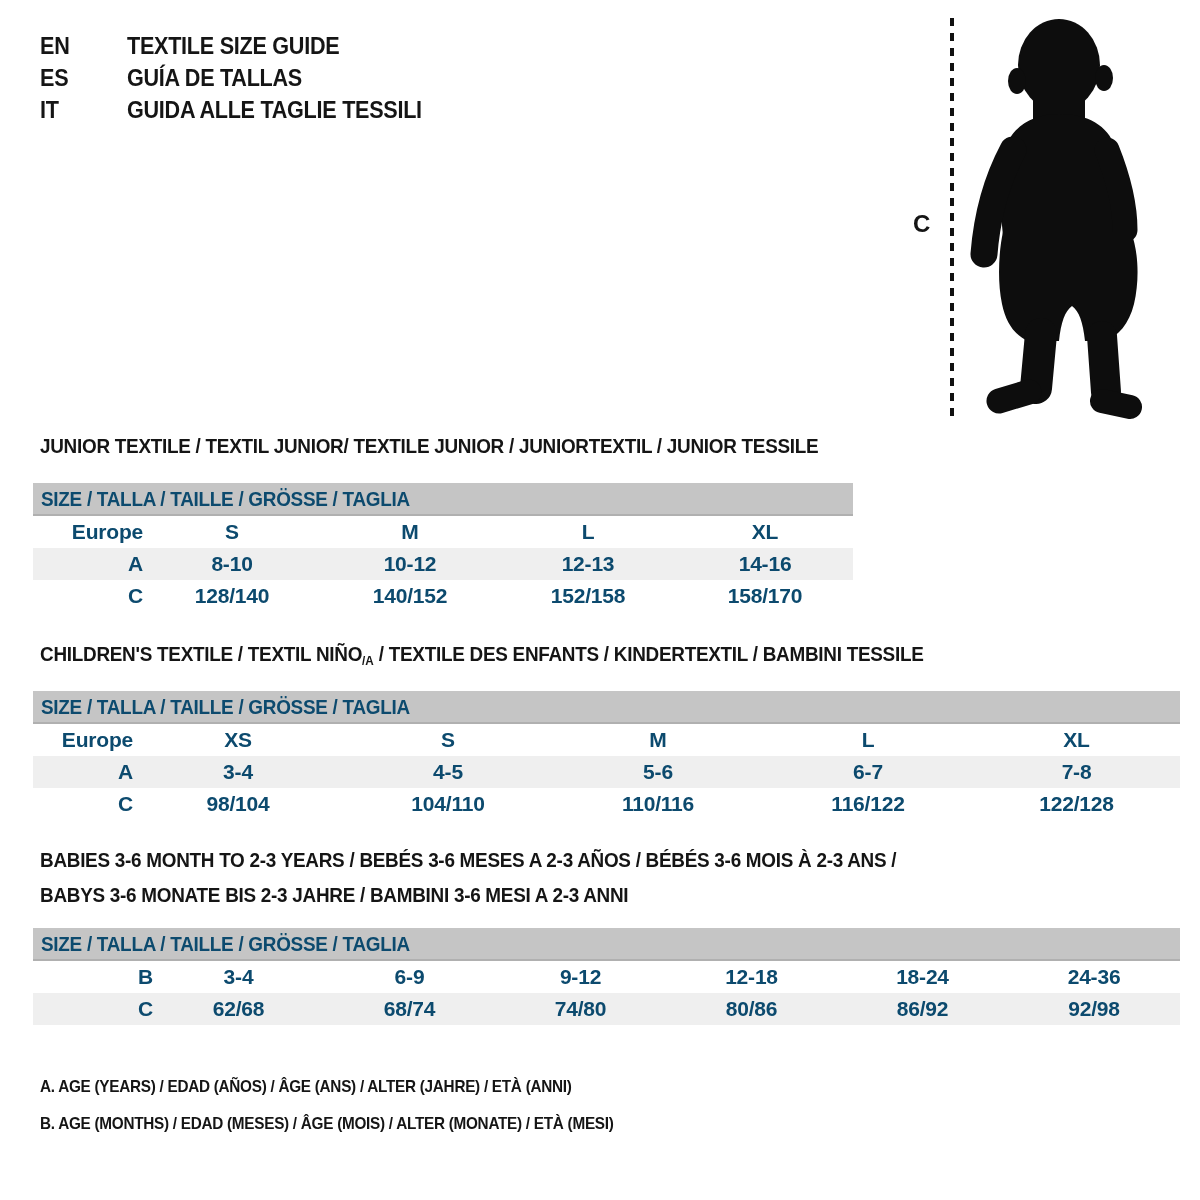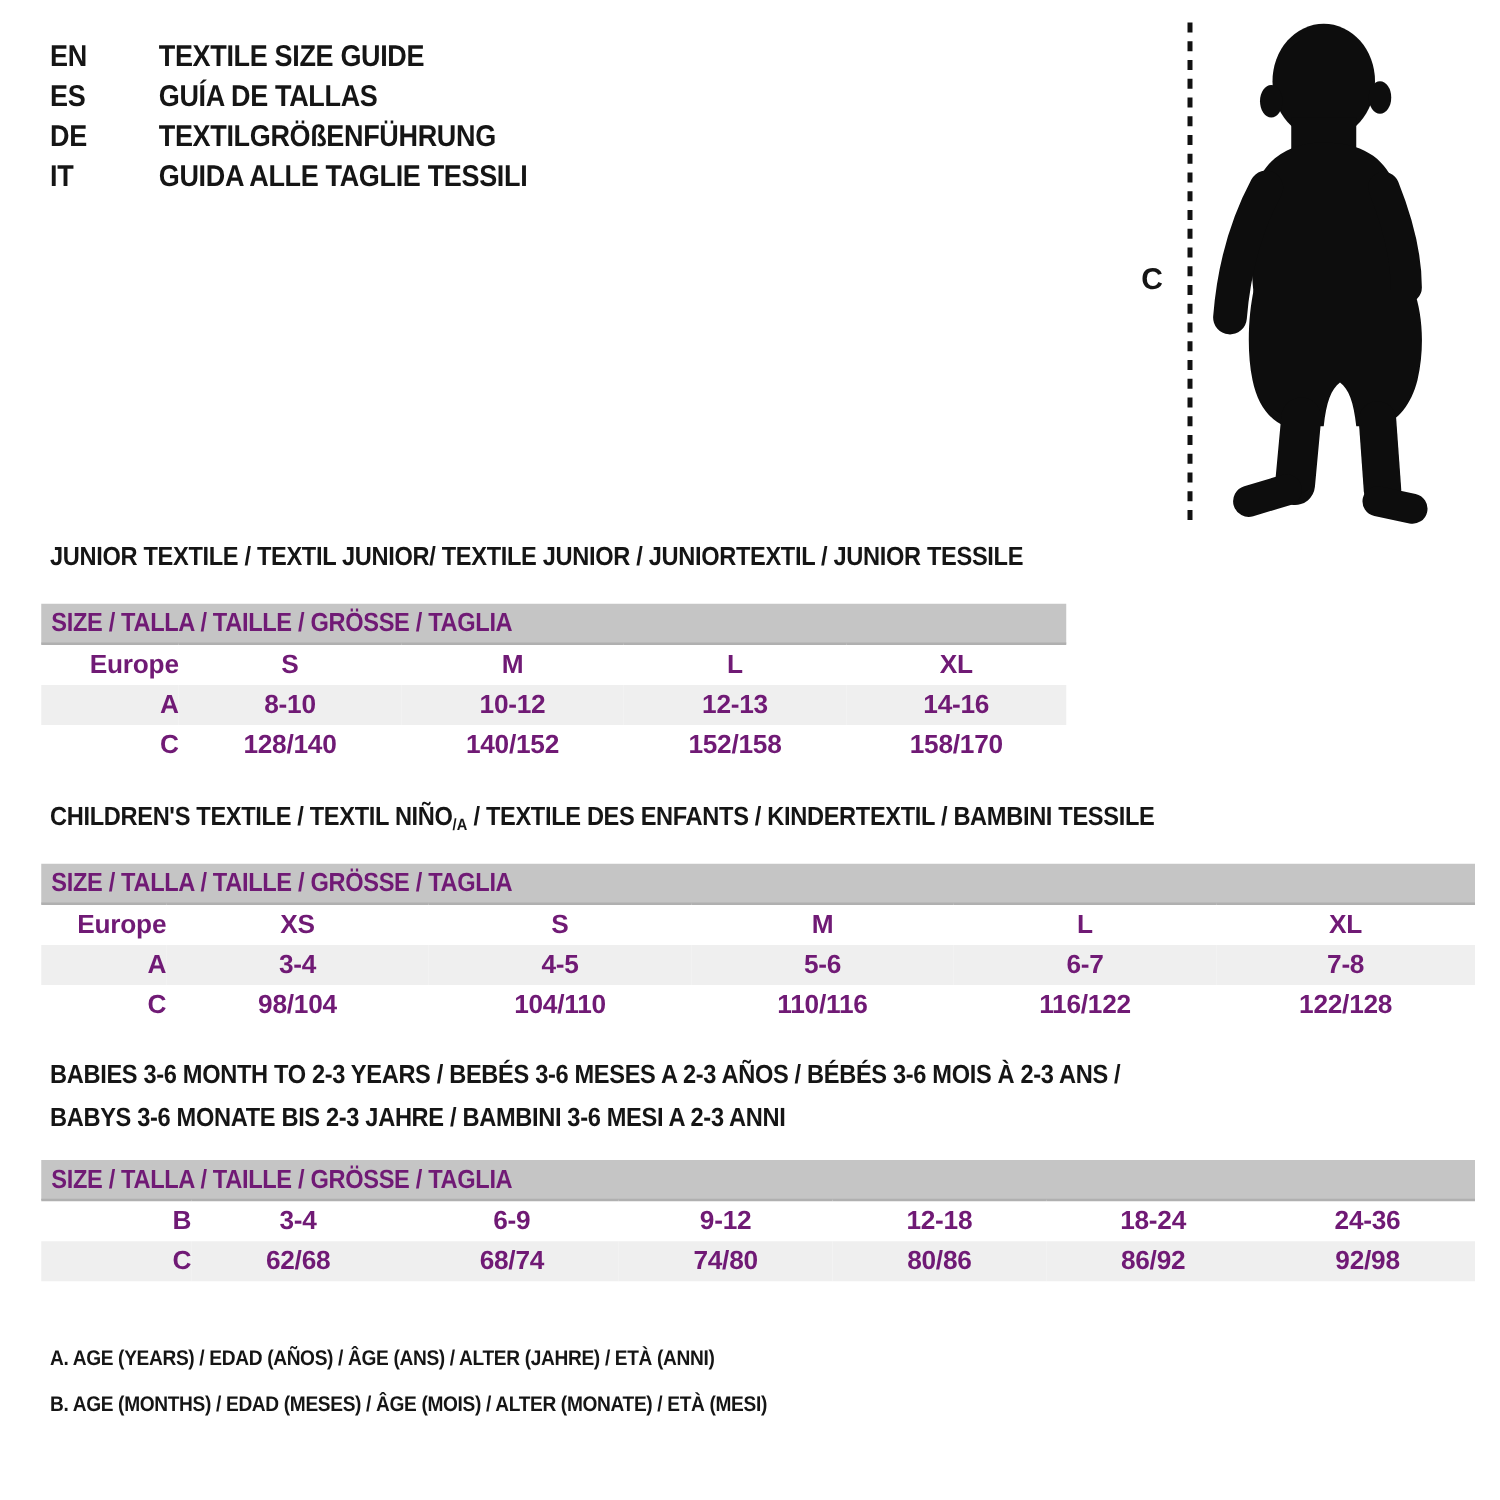--- a/index.html
+++ b/index.html
@@ -21,21 +21,21 @@
   
   .figure-svg{left:905px;top:14px;}
   .c-label{left:913px;top:210px;font-size:24px;line-height:28px;}
 
   
   .sec-heading{font-size:21px;line-height:24px;white-space:nowrap;}
 
   
   table.size-table{position:absolute;border-collapse:collapse;table-layout:fixed;}
   table.size-table td{
-    font-size:21px;font-weight:700;color:#701a75;text-align:center;
+    font-size:21px;font-weight:700;color:#0c4a6e;text-align:center;
     height:32px;padding:0;vertical-align:middle;letter-spacing:-0.2px;
   }
   table.size-table td.lbl{text-align:right;padding-left:8px;}
   tr.bar td{
     background:#c5c5c5;text-align:left;padding-left:8px;height:31px;
     border-bottom:2px solid #b0b0b0;
   }
   tr.band td{background:#efefef;}
   .subsm{font-size:13px;position:relative;top:4px;letter-spacing:0;}
 
@@ -46,24 +46,20 @@
 <body>
 
 <div class="abs lang-block">
   <div class="lang-row">
     <span class="lang-code cond">EN</span>
     <span class="lang-title cond">TEXTILE SIZE GUIDE</span>
   </div>
   <div class="lang-row">
     <span class="lang-code cond">ES</span>
     <span class="lang-title cond">GUÍA DE TALLAS</span>
-  </div>
-  <div class="lang-row">
-    <span class="lang-code cond">DE</span>
-    <span class="lang-title cond">TEXTILGRÖßENFÜHRUNG</span>
   </div>
   <div class="lang-row">
     <span class="lang-code cond">IT</span>
     <span class="lang-title cond">GUIDA ALLE TAGLIE TESSILI</span>
   </div>
 </div>
 
 <svg class="abs figure-svg" width="240" height="406" viewBox="0 0 240 406">
   <line x1="47" y1="4" x2="47" y2="402" stroke="#111111" stroke-width="4" stroke-dasharray="8 7"></line>
   <g transform="translate(62,4)" fill="#0d0d0d">

